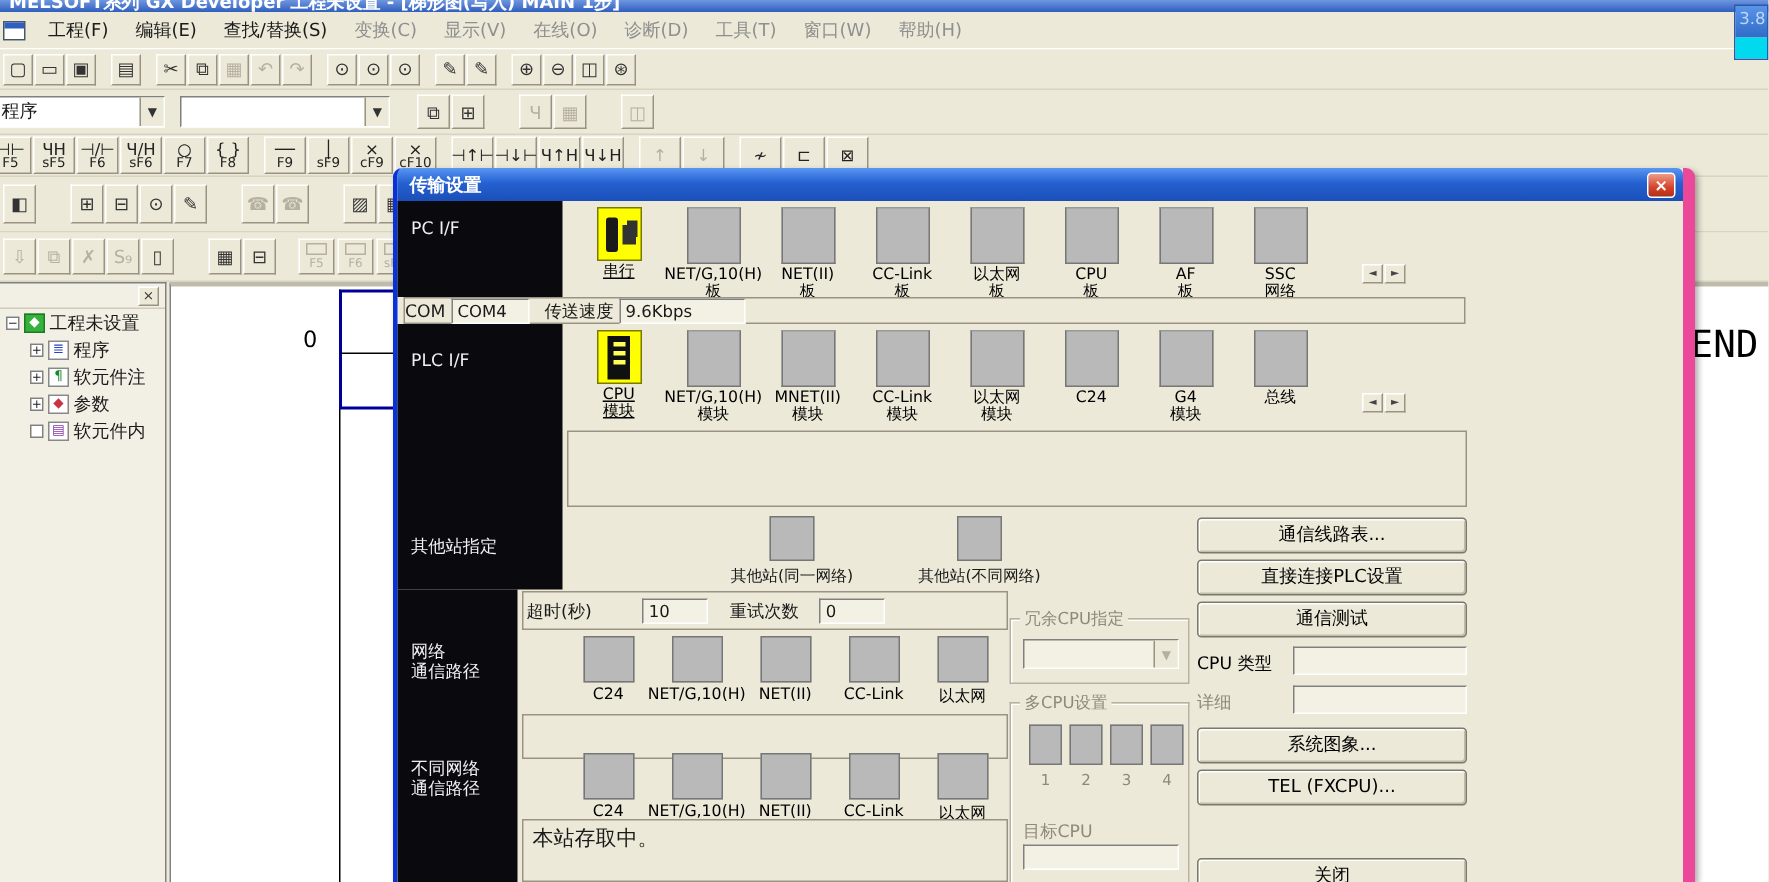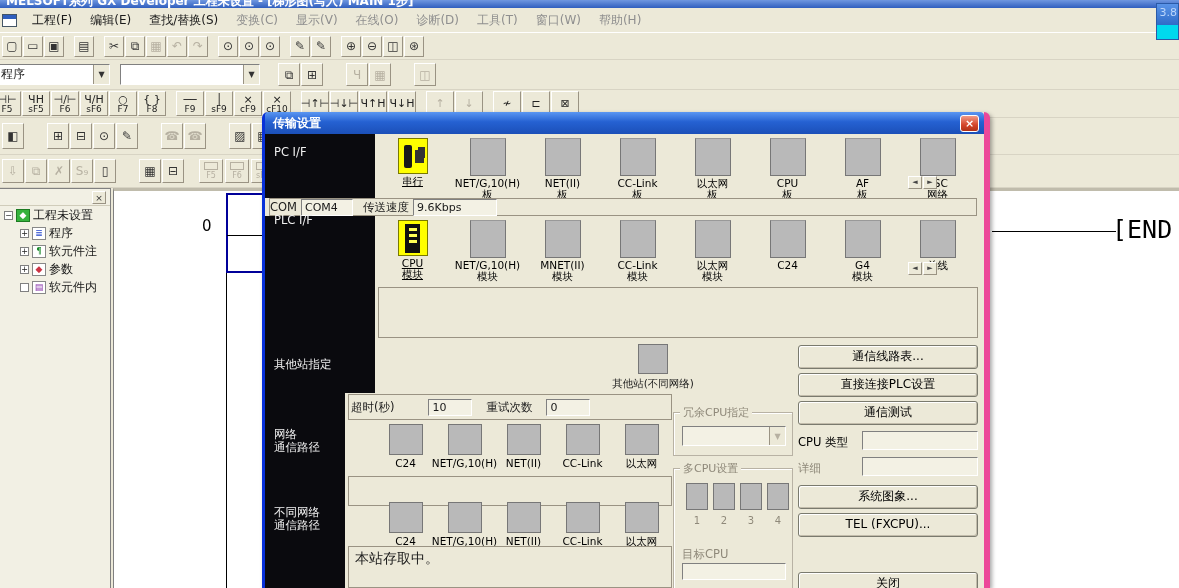--- a/index.html
+++ b/index.html
@@ -61,27 +61,27 @@
   #rungL { position:absolute; left:113px; top:44px; width:120px; height:1px; background:#000; }
   #rungR { position:absolute; left:878px; top:40px; width:124px; height:1px; background:#000; }
   #endins { position:absolute; left:998px; top:24px; font-family:"DejaVu Sans Mono","Liberation Mono",monospace; font-size:25px; color:#000; letter-spacing:0px; }
 
   
   #widget { position:absolute; left:1156px; top:3px; width:23px; height:37px; z-index:60; border:1px solid #2a5aa8; }
   #widget .wtop { height:21px; background:linear-gradient(180deg,#5a94e8,#2f6cc8); color:#bcd6fa; font-size:11px; text-align:right; padding:2px 1px 0 0; }
   #widget .wbot { height:14px; background:#00d9ee; }
 
   
-  #dialog { position:absolute; left:262px; top:112px; width:728px; height:476px; z-index:40; border-left:3px solid #0831d9; border-right:6px solid #ec4899; background:#ece9d8; border-radius:6px 6px 0 0; box-shadow:2px 2px 4px rgba(0,0,0,.35); }
+  #dialog { position:absolute; left:262px; top:112px; width:868px; height:476px; z-index:40; border-left:3px solid #0831d9; border-right:8px solid #ec4899; background:#ece9d8; border-radius:6px 6px 0 0; box-shadow:2px 2px 4px rgba(0,0,0,.35); }
   #dlg-title { height:22px; background:linear-gradient(180deg,#5a96f2 0%,#2561d2 45%,#1b4fb8 100%); border-radius:4px 4px 0 0; display:flex; align-items:center; color:#fff; font-weight:bold; font-size:12px; padding-left:8px; }
   #dlg-close { position:absolute; right:5px; top:3px; width:19px; height:17px; background:linear-gradient(180deg,#f09a86,#d4442a 60%,#b03016); border:1px solid #fff; border-radius:3px; color:#fff; font-size:11px; font-weight:bold; text-align:center; line-height:15px; }
   .sbseg { position:absolute; background:#0a0a0e; }
   .sblabel { position:absolute; color:#f0f0f0; font-size:11.5px; white-space:pre-line; line-height:13px; z-index:5; }
 
-  .modrow { position:absolute; display:flex;gap:12px; }
+  .modrow { position:absolute; display:flex; }
   .mod { width:63px; display:flex; flex-direction:column; align-items:center; }
   .mod .sq { width:36px; height:38px; background:#b9b9b9; border:1px solid #777; border-top-color:#999; }
   .mod .selicon { display:none; width:30px; height:36px; background:#ffff00; border:1px solid #7a7a00; position:relative; }
   .mod.sel .selicon { display:block; }
   .mod .lbl { font-size:10.5px; line-height:11px; text-align:center; white-space:pre-line; margin-top:2px; color:#000; }
   .mod.sel .lbl { text-decoration:underline; }
 
   .icon-serial::before { content:""; position:absolute; left:5px; top:6px; width:8px; height:23px; background:#1a1a1a; border-radius:2px; }
   .icon-serial::after { content:""; position:absolute; left:16px; top:11px; width:9px; height:13px; background:#333; box-shadow:2px -4px 0 -1px #333; }
   .icon-cpu::before { content:""; position:absolute; left:6px; top:3px; width:15px; height:29px; background:#101010; }
@@ -457,21 +457,21 @@
   <div id="dlg-title">
     <span>传输设置</span>
     <div id="dlg-close">×</div>
   </div>
   <div style="position:relative;width:100%;height:454px">
 
     <div class="sbseg" style="left:0;top:0;width:110px;height:64px"></div>
     <div class="sbseg" style="left:0;top:82px;width:110px;height:177px"></div>
     <div class="sbseg" style="left:0;top:259px;width:80px;height:195px"></div>
     <div class="sblabel" style="left:9px;top:12px">PC I/F</div>
-    <div class="sblabel" style="left:9px;top:80px">PLC I/F</div>
+    <div class="sblabel" style="left:9px;top:100px">PLC I/F</div>
     <div class="sblabel" style="left:9px;top:224px">其他站指定</div>
     <div class="sblabel" style="left:9px;top:294px">网络
 通信路径</div>
     <div class="sblabel" style="left:9px;top:372px">不同网络
 通信路径</div>
 
     <div class="modrow" style="left:116px;top:4px">
         <div class="mod sel">
 
         <div class="selicon icon-serial"></div>
@@ -580,20 +580,24 @@
         <div class="lbl">总线</div>
       </div>
       </div>
     <div class="arrpair" style="left:643px;top:128px">
       <div class="arrbtn">◄</div>
       <div class="arrbtn">►</div>
     </div>
 
     <div class="obox" style="left:113px;top:153px;width:600px;height:51px"></div>
 
+    <div class="ositem" style="left:213px;top:210px;width:100px">
+      <div class="sq"></div>
+      <div class="lbl">其他站(同一网络)</div>
+    </div>
     <div class="ositem" style="left:336px;top:210px;width:104px">
       <div class="sq"></div>
       <div class="lbl">其他站(不同网络)</div>
     </div>
 
     <div class="strip" style="left:83px;top:260px;width:324px;height:26px;padding-left:2px">
       <span>超时(秒)</span>
       <span class="sunken" style="width:44px;margin-left:34px">10</span>
       <span style="margin-left:14px">重试次数</span>
       <span class="sunken" style="width:44px;margin-left:14px">0</span>

